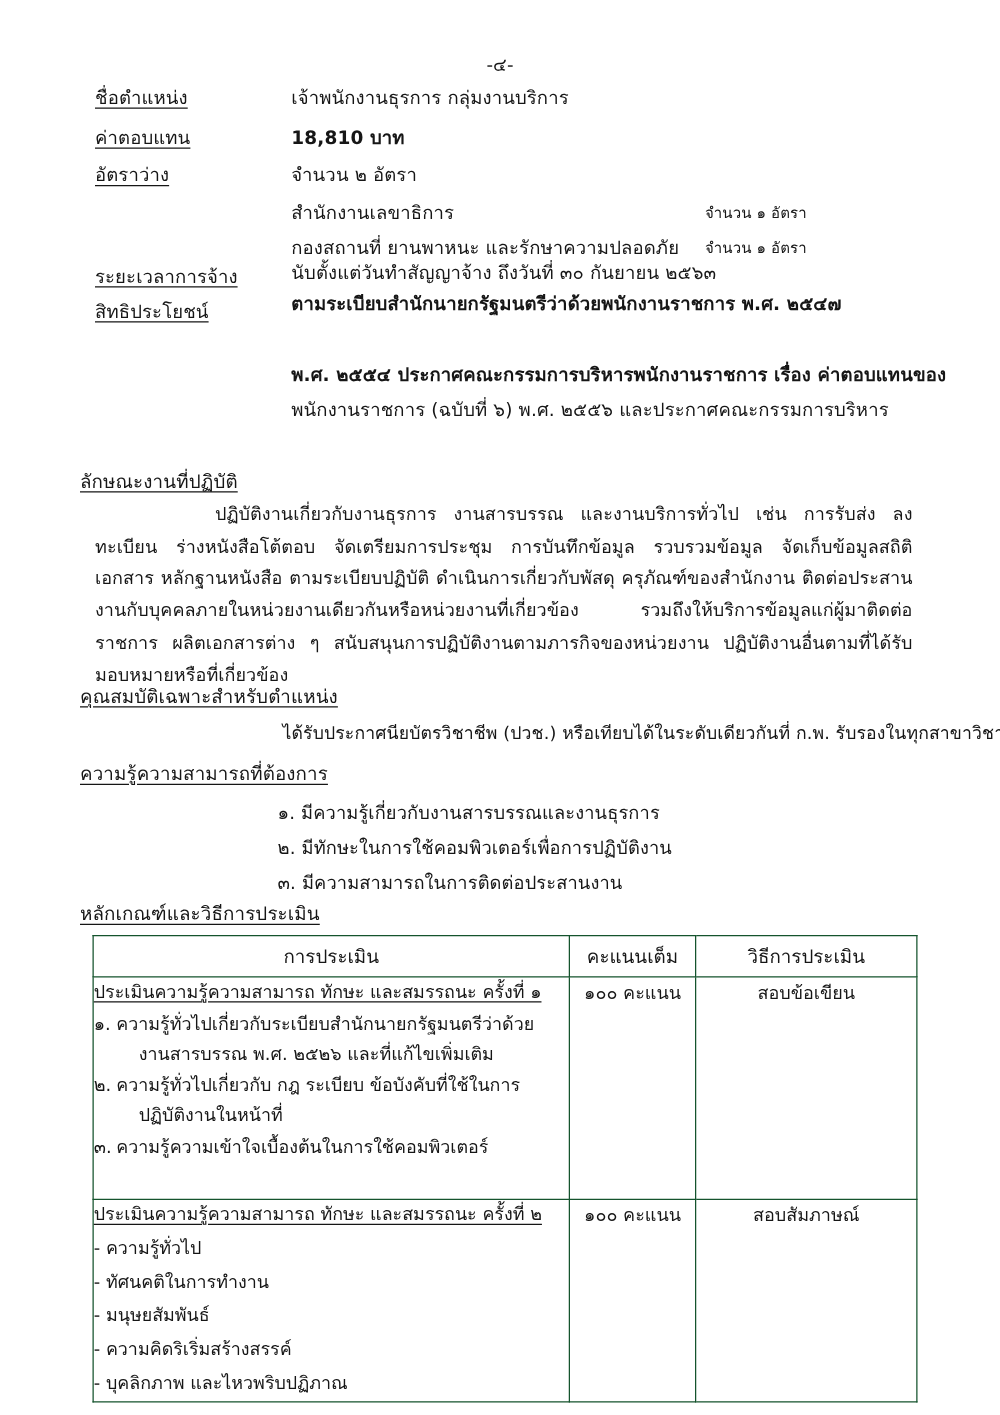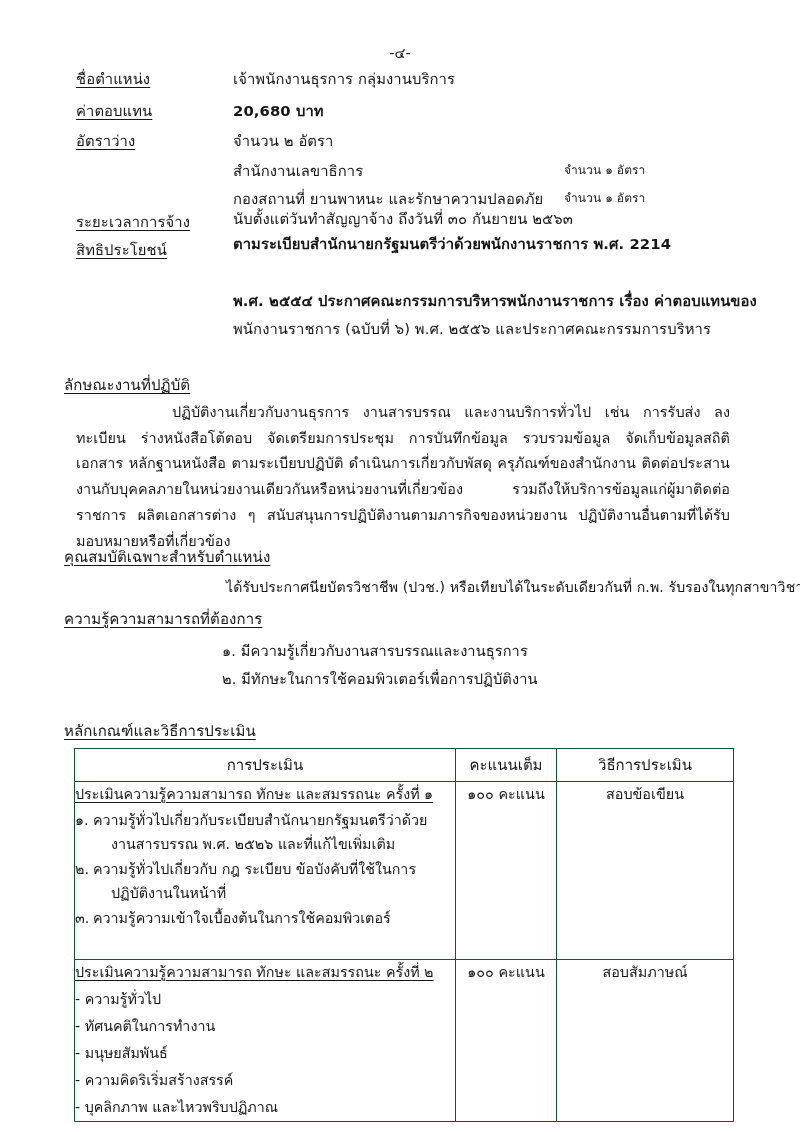--- a/index.html
+++ b/index.html
@@ -145,48 +145,49 @@
 <body>
 
 <div id="page">
 
   <div class="t" id="page-number">-๔-</div>
 
   <div class="t field-label u" style="top:72px;">ชื่อตำแหน่ง</div>
   <div class="t field-value" style="top:72px;">เจ้าพนักงานธุรการ   กลุ่มงานบริการ</div>
 
   <div class="t field-label u" style="top:104px;">ค่าตอบแทน</div>
-  <div class="t field-value bold" style="top:104px;">20,680 บาท</div>
+  <div class="t field-value bold" style="top:104px;">18,810 บาท</div>
 
   <div class="t field-label u" style="top:134px;">อัตราว่าง</div>
   <div class="t field-value" style="top:134px;">จำนวน  ๒ อัตรา</div>
 
   <div class="t field-value" style="top:164px;">สำนักงานเลขาธิการ</div>
   <div class="t field-value-right" style="top:164px;">จำนวน ๑ อัตรา</div>
 
   <div class="t field-value" style="top:192px;">กองสถานที่ ยานพาหนะ และรักษาความปลอดภัย</div>
   <div class="t field-value-right" style="top:192px;">จำนวน ๑ อัตรา</div>
 
   <div class="t field-label u" style="top:215px;">ระยะเวลาการจ้าง</div>
   <div class="t field-value" style="top:212px;">นับตั้งแต่วันทำสัญญาจ้าง ถึงวันที่  ๓๐ กันยายน ๒๕๖๓</div>
 
   <div class="t field-label u" style="top:243px;">สิทธิประโยชน์</div>
-  <div class="t field-value bold" style="top:237px;">ตามระเบียบสำนักนายกรัฐมนตรีว่าด้วยพนักงานราชการ พ.ศ. 2214</div>
+  <div class="t field-value bold" style="top:237px;">ตามระเบียบสำนักนายกรัฐมนตรีว่าด้วยพนักงานราชการ พ.ศ. ๒๕๔๗</div>
   <div class="t field-value bold" style="top:294px;">พ.ศ. ๒๕๕๔ ประกาศคณะกรรมการบริหารพนักงานราชการ เรื่อง ค่าตอบแทนของ</div>
   <div class="t field-value" style="top:322px;">พนักงานราชการ (ฉบับที่ ๖) พ.ศ. ๒๕๕๖ และประกาศคณะกรรมการบริหาร</div>
 
   <div class="t section-heading u" style="top:378px;">ลักษณะงานที่ปฏิบัติ</div>
   <div class="wrapt" id="duties-paragraph">ปฏิบัติงานเกี่ยวกับงานธุรการ  งานสารบรรณ และงานบริการทั่วไป เช่น การรับส่ง ลงทะเบียน ร่างหนังสือโต้ตอบ จัดเตรียมการประชุม การบันทึกข้อมูล รวบรวมข้อมูล จัดเก็บข้อมูลสถิติ เอกสาร หลักฐานหนังสือ ตามระเบียบปฏิบัติ  ดำเนินการเกี่ยวกับพัสดุ ครุภัณฑ์ของสำนักงาน  ติดต่อประสานงานกับบุคคลภายในหน่วยงานเดียวกันหรือหน่วยงานที่เกี่ยวข้อง   รวมถึงให้บริการข้อมูลแก่ผู้มาติดต่อราชการ  ผลิตเอกสารต่าง ๆ สนับสนุนการปฏิบัติงานตามภารกิจของหน่วยงาน ปฏิบัติงานอื่นตามที่ได้รับมอบหมายหรือที่เกี่ยวข้อง</div>
 
   <div class="t section-heading u" style="top:550px;">คุณสมบัติเฉพาะสำหรับตำแหน่ง</div>
   <div class="t" style="top:580px;left:226px;font-size:14.1px;">ได้รับประกาศนียบัตรวิชาชีพ (ปวช.) หรือเทียบได้ในระดับเดียวกันที่ ก.พ. รับรองในทุกสาขาวิชา</div>
 
   <div class="t section-heading u" style="top:612px;">ความรู้ความสามารถที่ต้องการ</div>
   <div class="t list-line" style="top:644px;">๑. มีความรู้เกี่ยวกับงานสารบรรณและงานธุรการ</div>
   <div class="t list-line" style="top:672px;">๒. มีทักษะในการใช้คอมพิวเตอร์เพื่อการปฏิบัติงาน</div>
+  <div class="t list-line" style="top:700px;">๓. มีความสามารถในการติดต่อประสานงาน</div>
 
   <div class="t section-heading u" style="top:724px;">หลักเกณฑ์และวิธีการประเมิน</div>
 
   <table id="assessment-table">
     <thead>
       <tr>
         <th class="col-criteria">การประเมิน</th>
         <th class="col-score">คะแนนเต็ม</th>
         <th class="col-method">วิธีการประเมิน</th>
       </tr>

